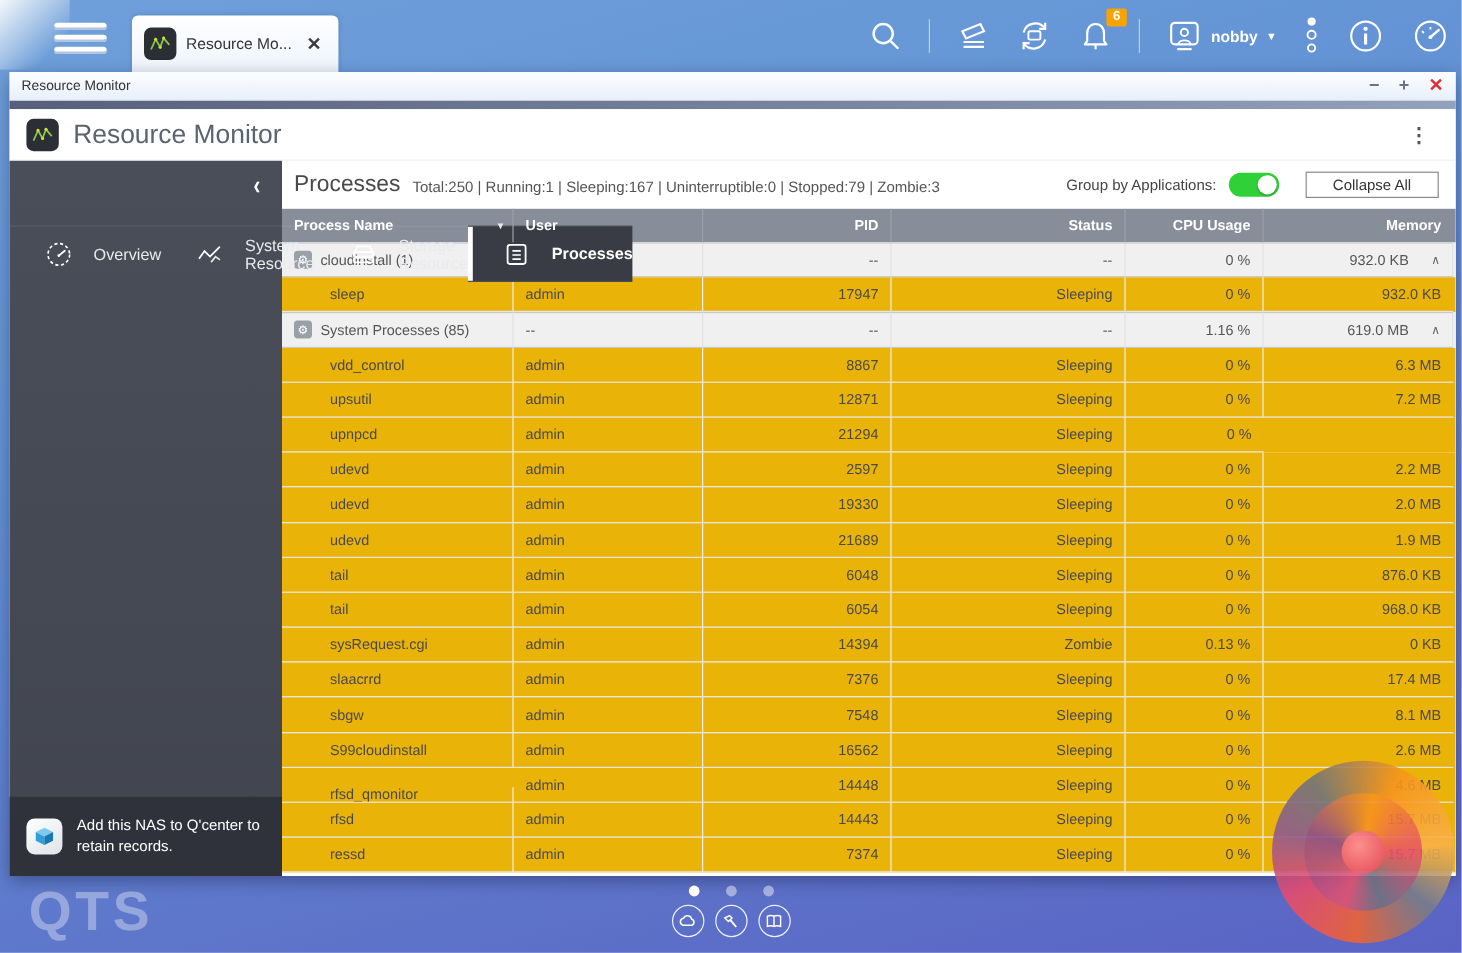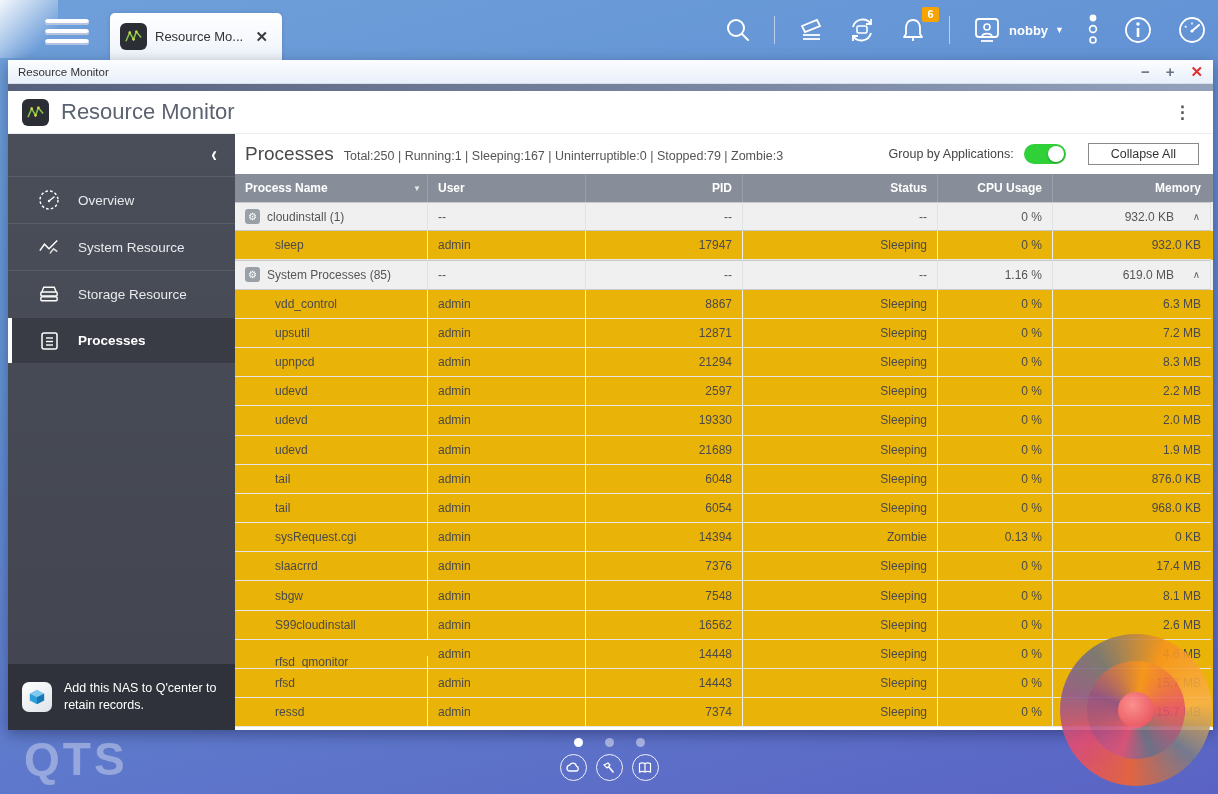--- a/index.html
+++ b/index.html
@@ -46,21 +46,21 @@
   .app-header-title { font-size:22px; color:#5b6370; flex:1; }
   .kebab { color:#555; font-size:17px; letter-spacing:0; cursor:pointer; padding:0 8px; font-weight:bold; }
 
   .win-body { flex:1; display:flex; min-height:0; }
 
   
   .sidebar { width:227px; background:linear-gradient(#4a4e58,#42454f); color:#e8eaee;
     display:flex; flex-direction:column; position:relative; }
   .collapse-row { height:42px; display:flex; align-items:center; justify-content:flex-end; padding:0 18px; }
   .collapse-chevron { color:#fff; font-size:17px; font-weight:bold; cursor:pointer; transform:scaleY(1.3); }
-  .menu { display:flex; flex-direction:column; }
+  .menu { display:flex; flex-direction:row;margin-top:12px; }
   .menu-item { height:47px; display:flex; align-items:center; gap:18px; padding-left:30px;
     border-top:1px solid rgba(255,255,255,.09); font-size:13.5px; cursor:pointer; position:relative; }
   .menu-item:last-child { border-bottom:1px solid rgba(255,255,255,.09); }
   .menu-item.active { background:#393c45; font-weight:bold; color:#fff; }
   .menu-item.active::before { content:""; position:absolute; left:0; top:0; bottom:0; width:4px; background:#fff; }
   .menu-icon { width:22px; height:22px; flex:0 0 auto; display:flex; align-items:center; justify-content:center; }
   .qcenter { position:absolute; left:0; right:0; bottom:0; height:66px; background:#2f323a;
     display:flex; align-items:center; gap:12px; padding:0 14px; }
   .qcenter-icon { width:30px; height:30px; border-radius:7px; background:linear-gradient(145deg,#ffffff,#dfe3e8);
     display:flex; align-items:center; justify-content:center; flex:0 0 auto; }
@@ -442,23 +442,20 @@
             </div>
             <div class="cell right" style="width: 157px; flex: 0 0 157px;">
               <span>21294</span>
             </div>
             <div class="cell right" style="width: 195px; flex: 0 0 195px;">
               <span>Sleeping</span>
             </div>
             <div class="cell right" style="width: 115px; flex: 0 0 115px;">
               <span>0 %</span>
             </div>
-            <div class="cell right" style="width: 158px; flex: 0 0 158px;">
-              <span>8.3 MB</span>
-            </div>
           </div>
           <div class="row">
             <div class="cell indent" style="width: 193px; flex: 0 0 193px;">
               <span>udevd</span>
             </div>
             <div class="cell " style="width: 158px; flex: 0 0 158px;">
               <span>admin</span>
             </div>
             <div class="cell right" style="width: 157px; flex: 0 0 157px;">
               <span>2597</span>

